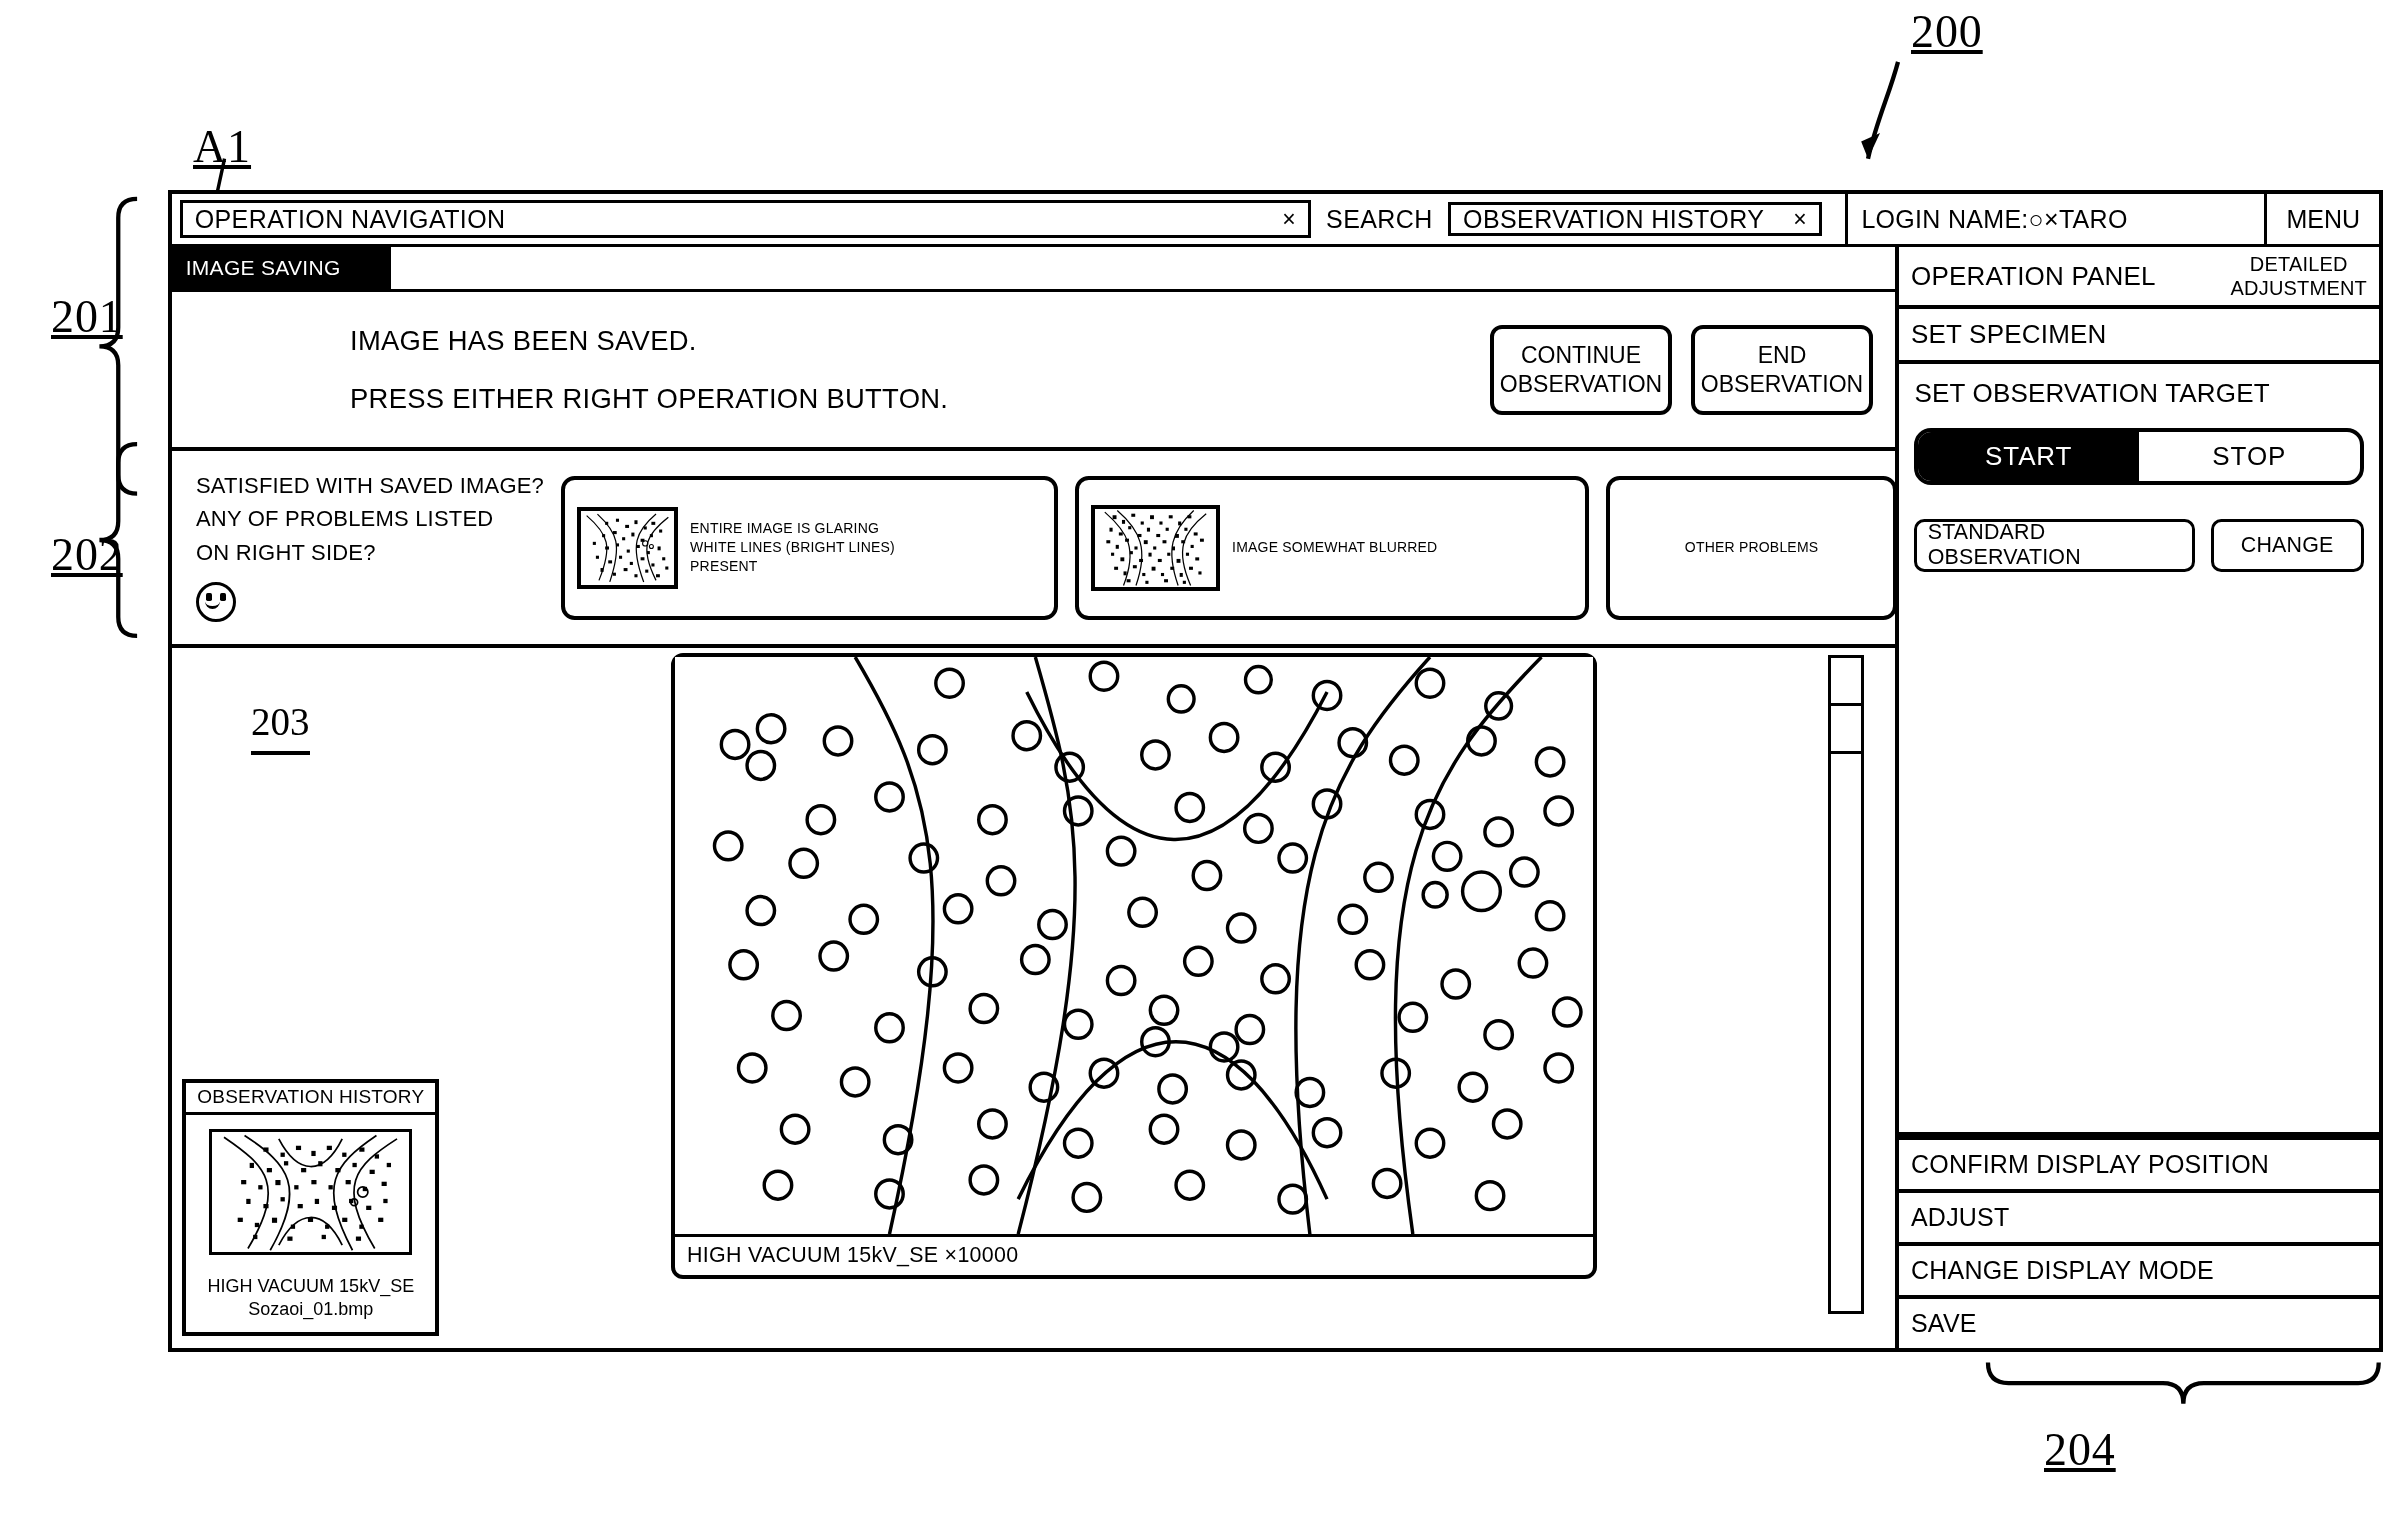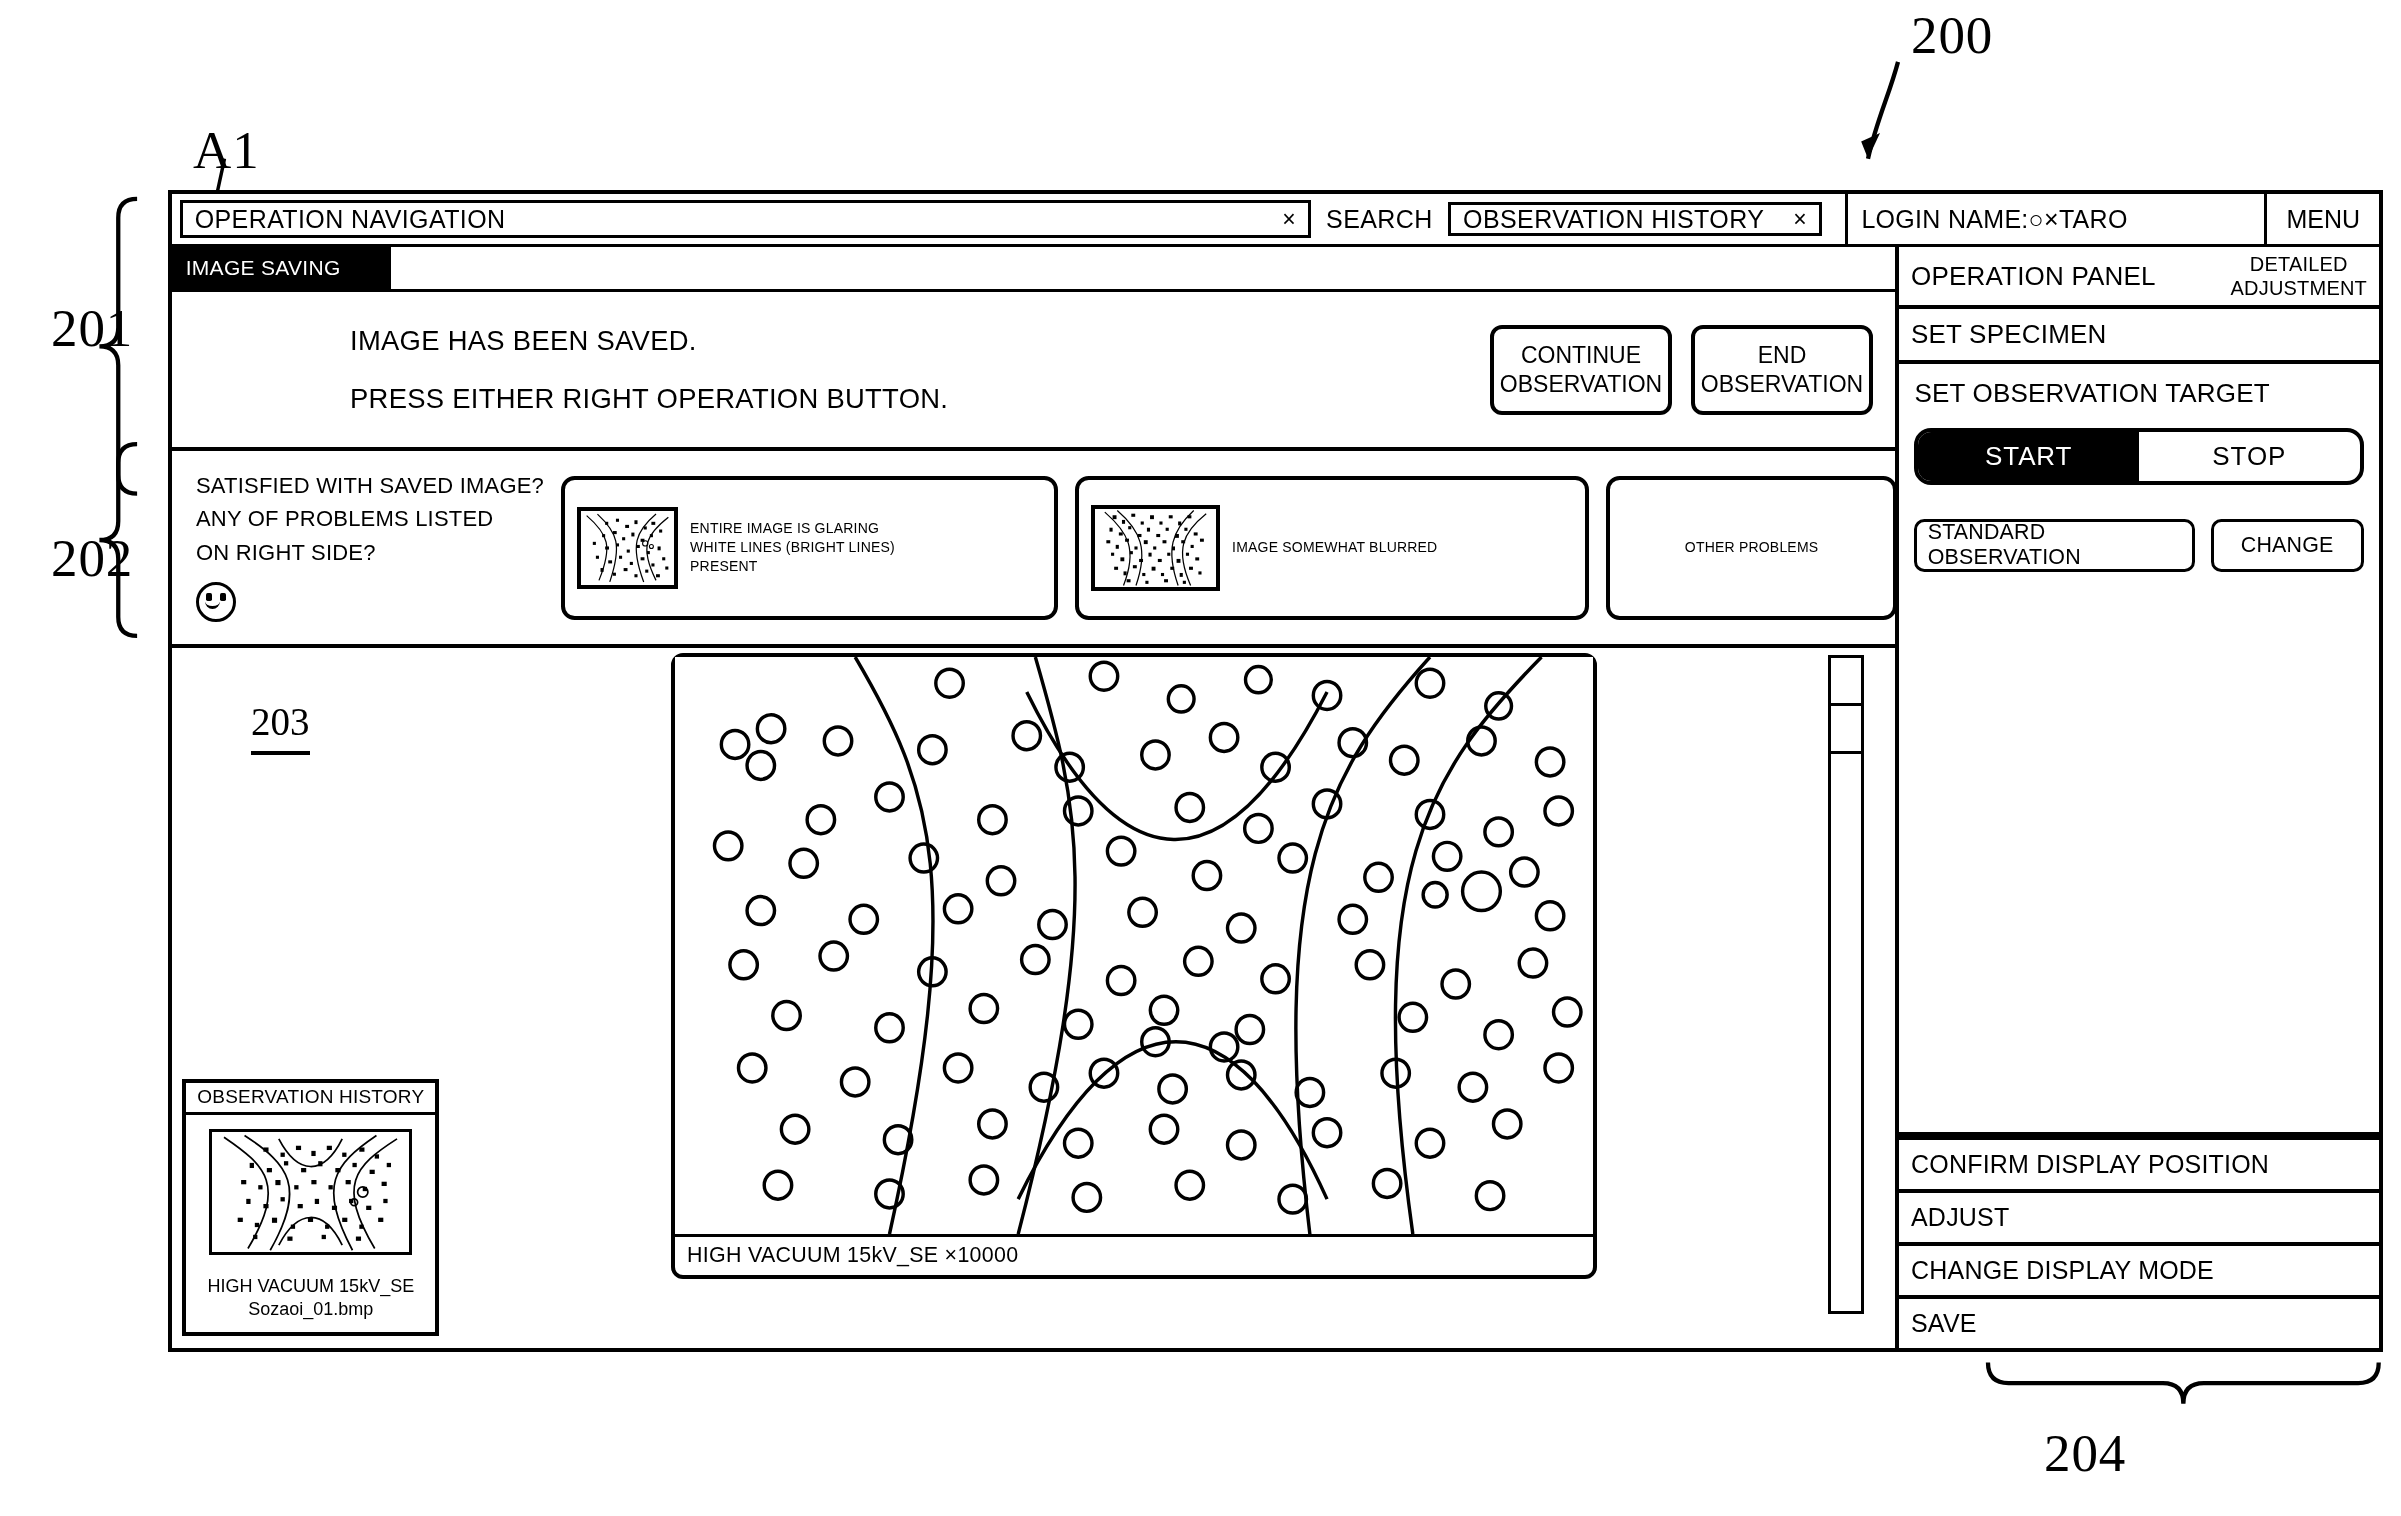--- a/index.html
+++ b/index.html
@@ -1,19 +1,19 @@
 <!DOCTYPE html>
 <html style="font-size:13.7px"><head>
 <meta charset="utf-8">
 <style>
   html,body{margin:0;padding:0;background:#ffffff;}
   body{width:2401px;height:1517px;position:relative;font-family:"Liberation Sans",sans-serif;color:#000;}
 
   
-  .refnum{position:absolute;font-family:"Liberation Serif",serif;font-size:53px;font-weight:400;letter-spacing:0.9px;}
+  .refnum{position:absolute;font-family:"Liberation Serif",serif;font-size:46px;font-weight:400;letter-spacing:0.9px;text-decoration:underline;}
 
   
   #window{position:absolute;left:168px;top:190px;width:2215px;height:1162px;border:4.3px solid #000;box-sizing:border-box;background:#fff;display:flex;flex-direction:column;}
 
   
   .titlerow{display:flex;align-items:stretch;height:53px;border-bottom:3.4px solid #000;box-sizing:border-box;}
   .navbox{flex:0 0 1131px;margin:6px 0 6px 7.7px;border:3.4px solid #000;box-sizing:border-box;display:flex;align-items:center;padding:0 12px;position:relative;}
   .navbox .lbl{font-size:25px;letter-spacing:0.4px;}
   .navbox .x{margin-left:auto;font-size:23px;}
   .searchlbl{display:flex;align-items:center;padding:0 15.4px;font-size:25px;letter-spacing:0.4px;}
@@ -109,21 +109,21 @@
   <path d="M160,232 q-22,0 -22,22 l0,128 q0,22 -22,22 q22,0 22,22 l0,128 q0,22 22,22" stroke="#000" stroke-width="5" fill="none"></path>
 
   <path d="M160,518 q-22,0 -22,22 l0,68 q0,22 -22,22 q22,0 22,22 l0,68 q0,22 22,22" stroke="#000" stroke-width="5" fill="none"></path>
 
   <path d="M2180,1588 q0,22 -22,22 l-132,0 q-22,0 -22,22 q0,-22 -22,-22 l-132,0 q-22,0 -22,-22" transform="translate(590,0) scale(-1,1) translate(-4760,0)" stroke="#000" stroke-width="5" fill="none"></path>
   <path d="M2196,1590 q0,24 -24,24 l-180,0 q-24,0 -24,24 q0,-24 -24,-24 l-180,0 q-24,0 -24,-24" transform="translate(580,0)" stroke="#000" stroke-width="5" fill="none"></path>
 </svg>
 
 <div class="refnum" style="left:1911px;top:5.1px;">200</div>
 <div class="refnum" style="left:193px;top:120px;">A1</div>
-<div class="refnum" style="left:51px;top:298px;">201</div>
+<div class="refnum" style="left:51px;top:290px;">201</div>
 <div class="refnum" style="left:257px;top:370px;">A2</div>
 <div class="refnum" style="left:51px;top:528px;">202</div>
 <div class="refnum" style="left:2044px;top:1423px;">204</div>
 
 <div id="window">
 
   <div class="titlerow">
     <div class="navbox">
       <span class="lbl">OPERATION NAVIGATION</span>
       <span class="x">×</span>

